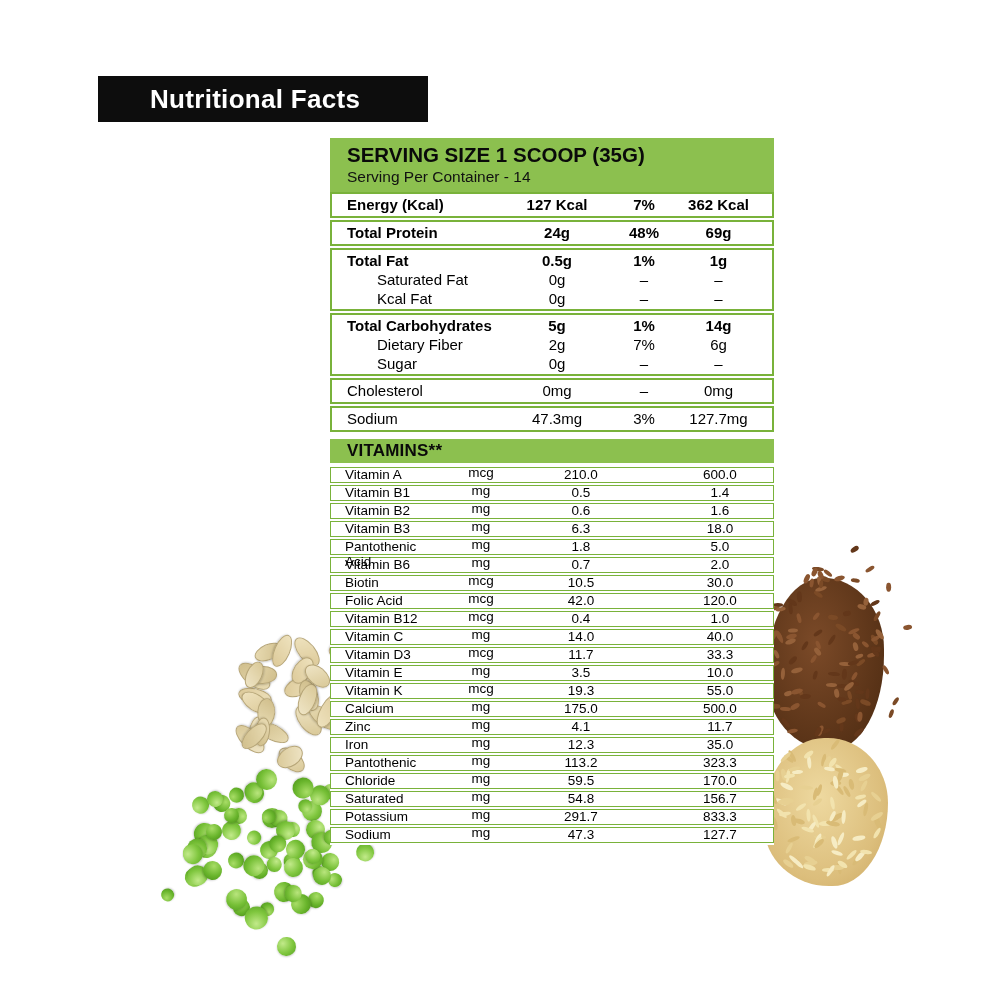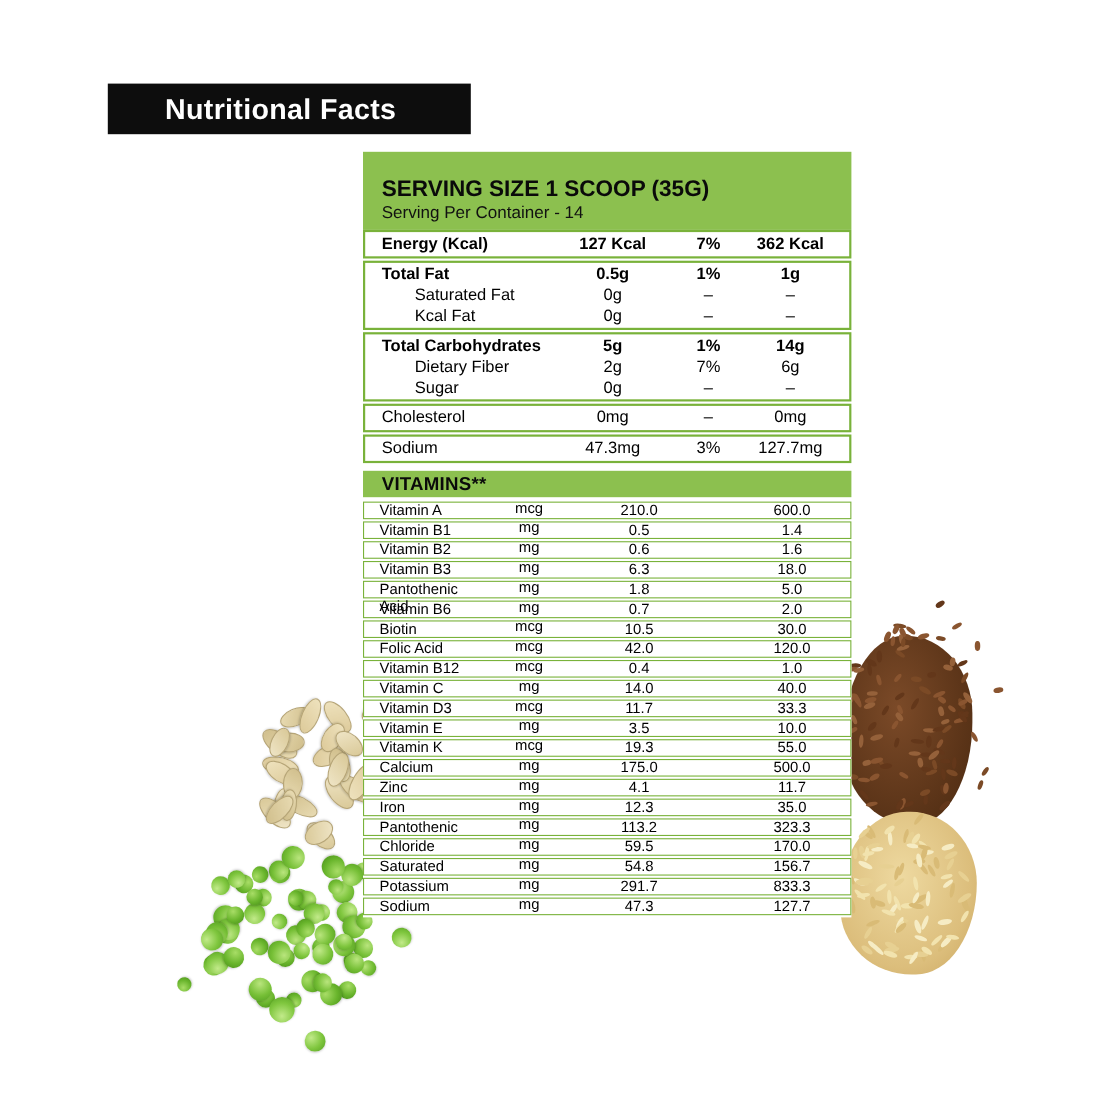--- a/index.html
+++ b/index.html
@@ -14,21 +14,21 @@
     background:#0d0d0d;z-index:3;display:flex;align-items:center;
   }
   .banner span{
     color:#fff;font-weight:bold;font-size:26px;padding-left:52px;letter-spacing:.3px;
   }
   
   .label{
     position:absolute;left:330px;top:138px;width:444px;z-index:2;background:#fff;
   }
   .band{background:#8cc04f;}
-  .head-band{padding:22px 17px 6px;}
+  .head-band{padding:5px 17px 6px;}
   .serving-title{font-size:20.5px;font-weight:bold;color:#0a0a0a;}
   .serving-sub{font-size:15.5px;color:#111;margin-top:1px;}
   .col-head{
     display:grid;grid-template-columns:172px 106px 68px 1fr;
     height:25px;align-items:center;border-bottom:2px solid #79b23a;font-size:14.5px;
   }
   .col-head .c{text-align:center;}
   .group{border:2px solid #79b23a;margin-bottom:2px;padding:1px 0;}
   .m-row{display:grid;grid-template-columns:172px 106px 68px 1fr;line-height:20px;font-size:15px;}
   .m-row.sub{line-height:18.5px;}
@@ -387,20 +387,28 @@
       <div class="group">
         <div class="m-row bold">
           <span class="name">Energy (Kcal)</span>
           <span class="val">127 Kcal</span>
           <span class="val">7%</span>
           <span class="v100">362 Kcal</span>
         </div>
       </div>
       <div class="group">
         <div class="m-row bold">
+          <span class="name">Total Protein</span>
+          <span class="val">24g</span>
+          <span class="val">48%</span>
+          <span class="v100">69g</span>
+        </div>
+      </div>
+      <div class="group">
+        <div class="m-row bold">
           <span class="name">Total Fat</span>
           <span class="val">0.5g</span>
           <span class="val">1%</span>
           <span class="v100">1g</span>
         </div>
         <div class="m-row indent sub">
           <span class="name">Saturated Fat</span>
           <span class="val">0g</span>
           <span class="val">–</span>
           <span class="v100">–</span>

